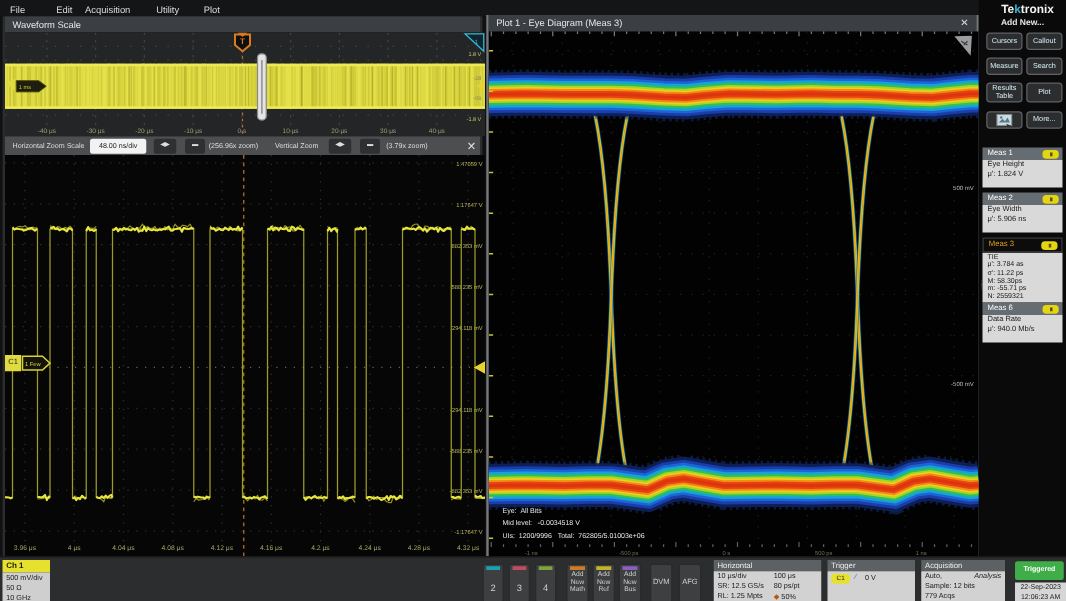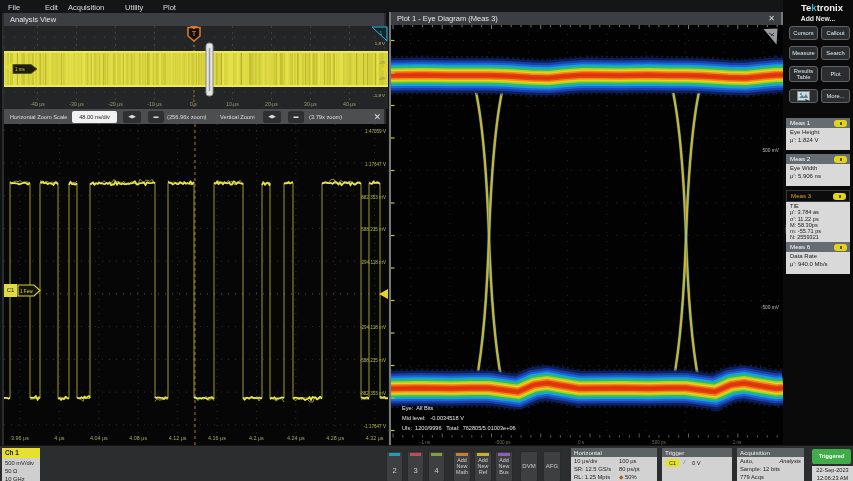--- a/index.html
+++ b/index.html
@@ -21,21 +21,21 @@
 
 <div class="abs" style="left:0;top:0;width:853px;height:13px;background:#141517;color:#dcdcdc;font-size:7.5px;">
   <span class="abs" style="left:8px;top:3px;">File</span>
   <span class="abs" style="left:45px;top:3px;">Edit</span>
   <span class="abs" style="left:68px;top:3px;">Acquisition</span>
   <span class="abs" style="left:125px;top:3px;">Utility</span>
   <span class="abs" style="left:163px;top:3px;">Plot</span>
 </div>
 
 <div class="abs" style="left:2px;top:13px;width:384px;height:432px;background:#060606;border-left:2px solid #2a2c2e;border-right:2px solid #2a2c2e;">
-  <div class="win-title" style="height:13px;">Analysis View</div>
+  <div class="win-title" style="height:13px;">Waveform Scale</div>
   <div class="abs" style="left:0;top:13px;width:380px;height:83px;">
       <svg width="384" height="83" style="position:absolute;left:0;top:0">
         <rect width="384" height="83" fill="#232526"></rect>
         <line x1="33.5" y1="0" x2="33.5" y2="82" stroke="#3f4142" stroke-width="1" stroke-dasharray="2 4"></line>
         <line x1="72.5" y1="0" x2="72.5" y2="82" stroke="#3f4142" stroke-width="1" stroke-dasharray="2 4"></line>
         <line x1="111.5" y1="0" x2="111.5" y2="82" stroke="#3f4142" stroke-width="1" stroke-dasharray="2 4"></line>
         <line x1="150.5" y1="0" x2="150.5" y2="82" stroke="#3f4142" stroke-width="1" stroke-dasharray="2 4"></line>
         <line x1="189.5" y1="0" x2="189.5" y2="82" stroke="#3f4142" stroke-width="1" stroke-dasharray="2 4"></line>
         <line x1="228.5" y1="0" x2="228.5" y2="82" stroke="#3f4142" stroke-width="1" stroke-dasharray="2 4"></line>
         <line x1="267.5" y1="0" x2="267.5" y2="82" stroke="#3f4142" stroke-width="1" stroke-dasharray="2 4"></line>

